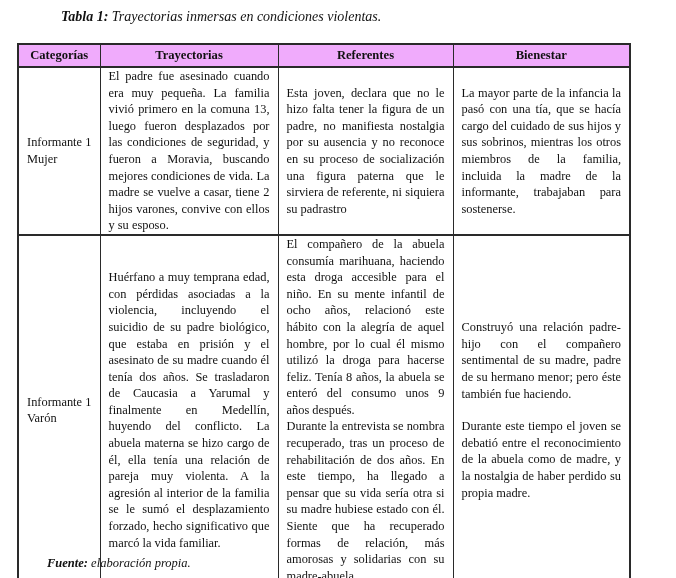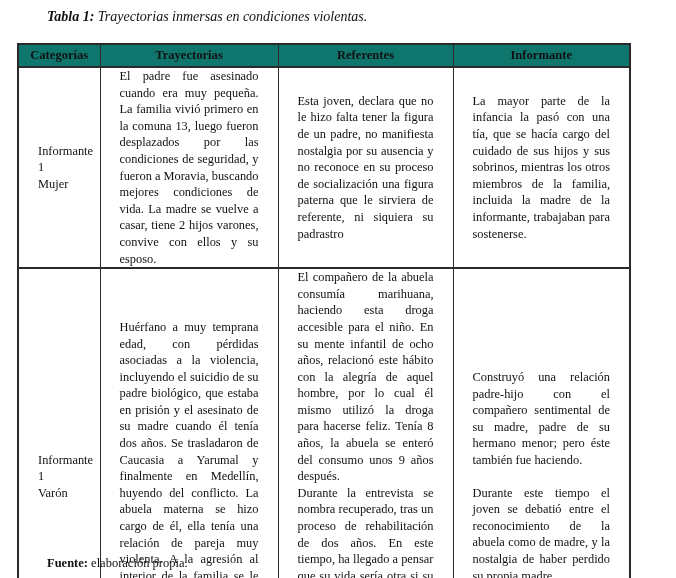--- a/index.html
+++ b/index.html
@@ -2,80 +2,80 @@
 <html><head>
   <meta charset="utf-8">
   <style>
     html, body { margin: 0; padding: 0; background: #ffffff; }
     body {
       width: 676px; height: 578px; position: relative; overflow: hidden;
       font-family: "Liberation Serif", "DejaVu Serif", serif;
       color: #111;
     }
     .caption {
-      position: absolute; left: 47px; top: 9px;
+      position: absolute; left: 61px; top: 9px;
       font-size: 14px; font-style: italic;
     }
     .caption b { font-weight: bold; }
     table.tbl {
       position: absolute; left: 17px; top: 43px;
       width: 612px;
       border-collapse: collapse;
       border: 2px solid #2a2a2a;
       table-layout: fixed;
       font-size: 12.4px;
       line-height: 16.6px;
     }
     table.tbl th, table.tbl td {
       border: 1px solid #2a2a2a;
-      padding: 0 19px;
+      padding: 0 8px;
       vertical-align: middle;
     }
     table.tbl th {
-      background: #0f766e;
+      background: #f0abfc;
       font-weight: bold;
       text-align: center;
       height: 19px;
       padding: 1px 4px;
       font-size: 12.6px;
       border-bottom: 2px solid #2a2a2a;
     }
     table.tbl td { text-align: justify; text-align-last: left; }
     td.cat { text-align: left; }
     col.c1 { width: 82px; }
     col.c2 { width: 178px; }
     col.c3 { width: 175px; }
     col.c4 { width: 177px; }
     tr.r1 td { height: 160px; border-bottom: 2px solid #2a2a2a; }
     tr.r2 td { height: 312px; }
     .para { display: block; }
     .gap { height: 16px; }
     .source {
       position: absolute; left: 47px; top: 556px;
-      font-size: 12.5px; 
+      font-size: 12.5px; font-style: italic;
     }
   </style>
 </head>
 <body>
 
 <div class="caption"><b>Tabla 1:</b><span> Trayectorias inmersas en condiciones violentas.</span></div>
 
 <table class="tbl">
   <colgroup>
       <col class="c1">
       <col class="c2">
       <col class="c3">
       <col class="c4">
     </colgroup>
   <thead>
     <tr>
       <th>Categorías</th>
       <th>Trayectorias</th>
       <th>Referentes</th>
-      <th>Informante</th>
+      <th>Bienestar</th>
     </tr>
   </thead>
   <tbody>
     <tr class="r1">
       <td class="cat">
         <span class="para">Informante 1</span>
         <span class="para">Mujer</span>
       </td>
       <td>El padre fue asesinado cuando era muy pequeña. La familia vivió primero en la comuna 13, luego fueron desplazados por las condiciones de seguridad, y fueron a Moravia, buscando mejores condiciones de vida. La madre se vuelve a casar, tiene 2 hijos varones, convive con ellos y su esposo.</td>
       <td>Esta joven, declara que no le hizo falta tener la figura de un padre, no manifiesta nostalgia por su ausencia y no reconoce en su proceso de socialización una figura paterna que le sirviera de referente, ni siquiera su padrastro</td>

